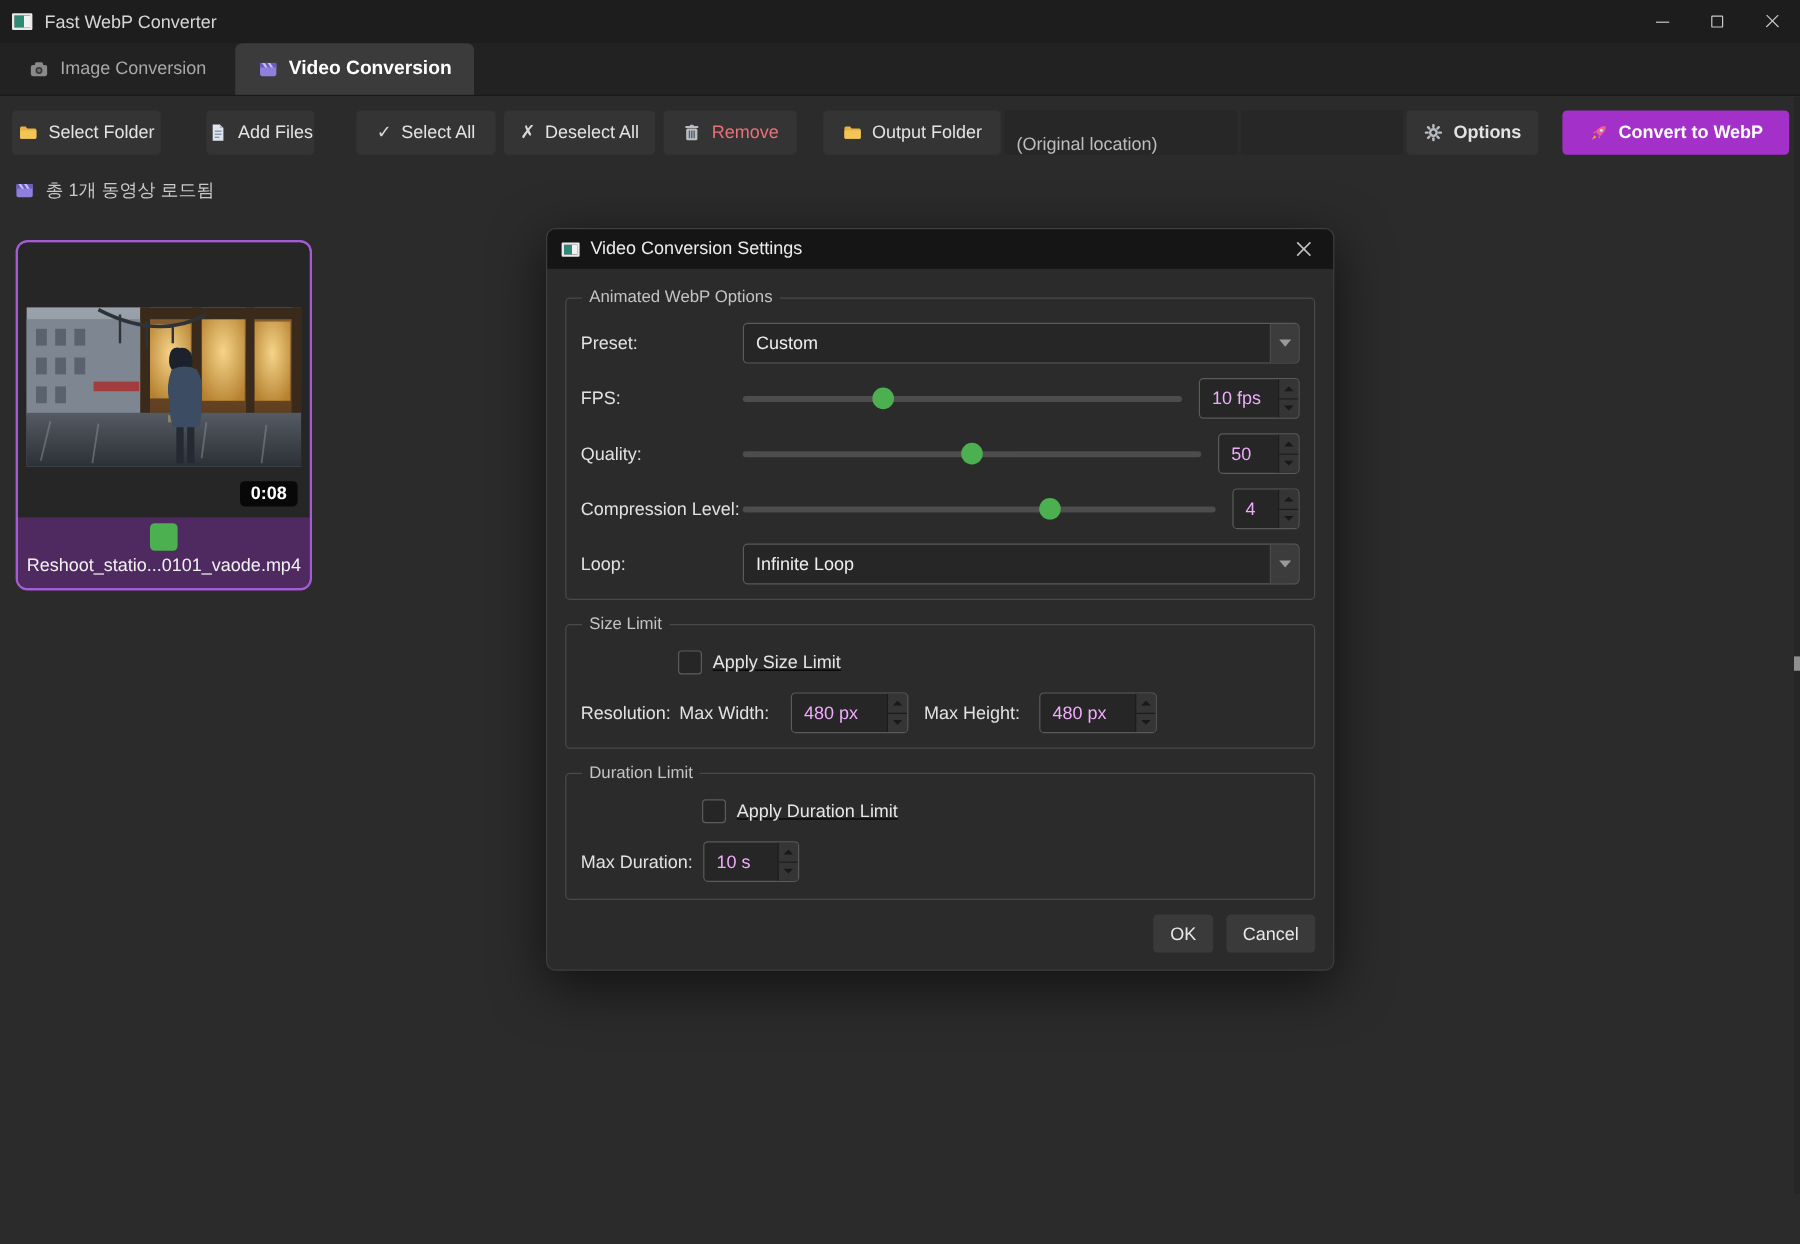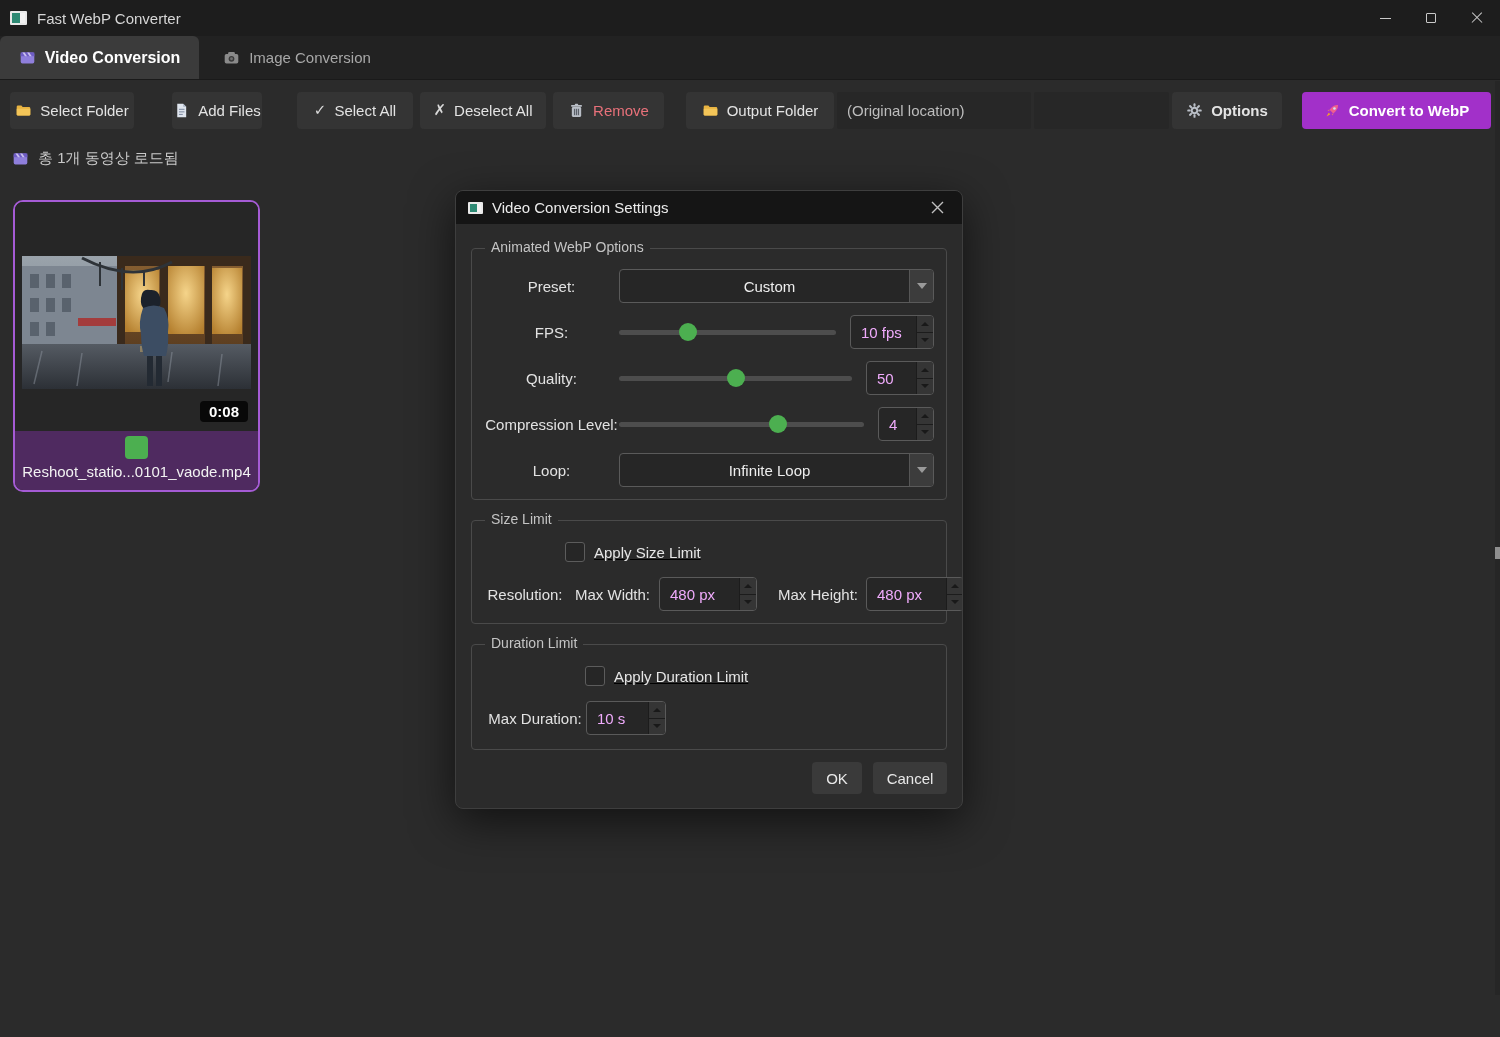--- a/index.html
+++ b/index.html
@@ -32,21 +32,21 @@
   
   .toolbar{position:absolute;top:81px;left:0;right:0;height:58px;display:flex;align-items:center;}
   .tb-btn{height:37px;background:#343434;border-radius:4px;display:flex;align-items:center;justify-content:center;gap:8px;color:#e3e3e3;font-size:15px;cursor:default;}
   .tb-field{height:37px;background:#272727;border-radius:2px;display:flex;align-items:center;padding:0 10px;color:#bdbdbd;font-size:15px;}
   .b-selectfolder{width:124px;margin-left:10px;}
   .b-addfiles{width:90px;margin-left:38px;}
   .b-selectall{width:116px;margin-left:35px;}
   .b-deselectall{width:126px;margin-left:7px;}
   .b-remove{width:111px;margin-left:7px;color:var(--remove-red);}
   .b-outputfolder{width:148px;margin-left:22px;}
-  .f-location{width:194px;margin-left:3px;}
+  .f-location{width:194px;margin-left:3px;align-items:flex-end;}
   .f-empty{width:135px;margin-left:3px;}
   .b-options{width:110px;margin-left:3px;font-weight:bold;}
   .b-convert{width:189px;margin-left:20px;background:var(--accent-purple);color:#fff;font-weight:bold;}
   .glyphtxt{font-size:15px;color:#d9d9d9;}
 
   
   .summary-line{position:absolute;top:149px;left:12px;display:flex;align-items:center;gap:9px;color:#c9c9c9;font-size:15px;}
 
   
   .card{position:absolute;left:13px;top:200px;width:247px;height:292px;border:2px solid var(--card-border);border-radius:10px;background:#262626;overflow:hidden;display:flex;flex-direction:column;}
@@ -66,21 +66,21 @@
   .lang-select{width:114px;height:30px;background:#2f2f2f;border:1px solid #565656;border-radius:3px;display:flex;align-items:center;color:#d6d6d6;font-size:15px;}
   .lang-select .val{flex:1;padding-left:10px;}
   .dd-arrow-box{width:24px;height:100%;background:#3c3c3c;border-left:1px solid #565656;display:flex;align-items:center;justify-content:center;border-radius:0 2px 2px 0;}
   .tri-down{width:0;height:0;border-left:5px solid transparent;border-right:5px solid transparent;border-top:6px solid #9a9a9a;}
 
   
   .edge-scroll{position:absolute;right:0;top:81px;bottom:42px;width:5px;background:#262626;}
   .edge-thumb{position:absolute;right:0;top:466px;width:5px;height:12px;background:#8f8f8f;}
 
   
-  .dialog{position:absolute;left:455px;top:190px;width:508px;background:#2b2b2b;border:1px solid #3e3e3e;border-radius:8px;box-shadow:0 12px 44px rgba(0,0,0,.6);overflow:hidden;text-align:center;}
+  .dialog{position:absolute;left:455px;top:190px;width:657px;background:#2b2b2b;border:1px solid #3e3e3e;border-radius:8px;box-shadow:0 12px 44px rgba(0,0,0,.6);overflow:hidden;}
   .dlg-title{height:33px;background:#151515;display:flex;align-items:center;padding:0 12px;}
   .dlg-icon{width:15px;height:12px;border:2px solid #e9e9e9;background:linear-gradient(90deg,#2e8a74 0 62%,#f2f2f2 62%);border-radius:1px;}
   .dlg-title-text{color:#ececec;font-size:15px;margin-left:9px;}
   .dlg-close{margin-left:auto;width:26px;height:26px;display:flex;align-items:center;justify-content:center;cursor:default;}
   .dlg-body{padding:16px 15px 14px;}
 
   .group{position:relative;border:1px solid #4a4a4a;border-radius:4px;padding:20px 12px 10px;margin-top:8px;}
   .group + .group{margin-top:20px;}
   .group-label{position:absolute;top:-10px;left:13px;background:#2b2b2b;padding:0 6px;color:#c4c4c4;font-size:14px;}
 
@@ -132,37 +132,37 @@
       <div class="win-btn">
           <span class="glyph-max"></span>
         </div>
       <div class="win-btn">
           <span class="glyph-close"></span>
         </div>
     </div>
   </div>
 
   <div class="tabstrip">
+    <div class="tab inactive">
+      <svg class="icon16" viewBox="0 0 20 20">
+        <rect x="2" y="6" width="16" height="11" rx="2" fill="#8a8a8a"></rect>
+        <rect x="6" y="3.5" width="8" height="4" rx="1.5" fill="#8a8a8a"></rect>
+        <circle cx="10" cy="11.5" r="3.4" fill="#3a3a3a"></circle>
+        <circle cx="10" cy="11.5" r="1.7" fill="#6f6f6f"></circle>
+      </svg>
+      <span>Image Conversion</span>
+    </div>
     <div class="tab active">
       <svg class="icon16" viewBox="0 0 20 20">
         <rect x="2" y="4" width="16" height="13" rx="2" fill="#8f7fdc"></rect>
         <rect x="2" y="4" width="16" height="4.5" fill="#6e5cc4"></rect>
         <path d="M4 4 L7 8.5 L9.5 8.5 L6.5 4 Z" fill="#c9c0ee"></path>
         <path d="M9.5 4 L12.5 8.5 L15 8.5 L12 4 Z" fill="#c9c0ee"></path>
       </svg>
       <span>Video Conversion</span>
-    </div>
-    <div class="tab inactive">
-      <svg class="icon16" viewBox="0 0 20 20">
-        <rect x="2" y="6" width="16" height="11" rx="2" fill="#8a8a8a"></rect>
-        <rect x="6" y="3.5" width="8" height="4" rx="1.5" fill="#8a8a8a"></rect>
-        <circle cx="10" cy="11.5" r="3.4" fill="#3a3a3a"></circle>
-        <circle cx="10" cy="11.5" r="1.7" fill="#6f6f6f"></circle>
-      </svg>
-      <span>Image Conversion</span>
     </div>
   </div>
 
   <div class="toolbar">
     <div class="tb-btn b-selectfolder">
       <svg class="icon16" viewBox="0 0 20 20">
         <path d="M2 5.5 Q2 4 3.5 4 L7.5 4 L9 6 L16.5 6 Q18 6 18 7.5 L18 14.5 Q18 16 16.5 16 L3.5 16 Q2 16 2 14.5 Z" fill="#e8b341"></path>
         <path d="M2 8 L18 8 L18 14.5 Q18 16 16.5 16 L3.5 16 Q2 16 2 14.5 Z" fill="#f3c558"></path>
       </svg>
       <span>Select Folder</span>

